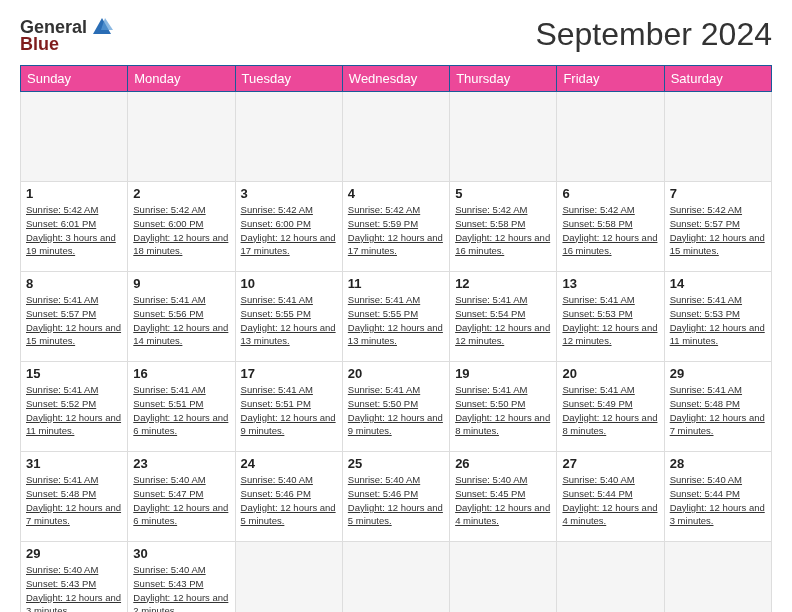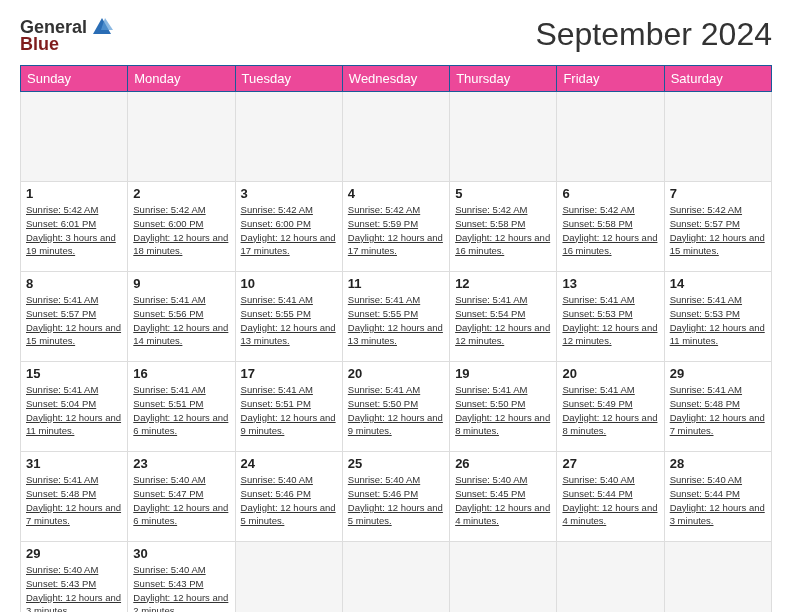--- a/index.html
+++ b/index.html
@@ -195,21 +195,21 @@
             <div class="day-info"><span>Sunrise: 5:41 AM</span><br><span>Sunset: 5:53 PM</span><br><span>Daylight: 12 hours and 12 minutes.</span></div>
           </td>
           <td>
             <span class="day-num">14</span>
             <div class="day-info"><span>Sunrise: 5:41 AM</span><br><span>Sunset: 5:53 PM</span><br><span>Daylight: 12 hours and 11 minutes.</span></div>
           </td>
         </tr>
         <tr class="week-row">
           <td>
             <span class="day-num">15</span>
-            <div class="day-info"><span>Sunrise: 5:41 AM</span><br><span>Sunset: 5:04 PM</span><br><span>Daylight: 12 hours and 11 minutes.</span></div>
+            <div class="day-info"><span>Sunrise: 5:41 AM</span><br><span>Sunset: 5:52 PM</span><br><span>Daylight: 12 hours and 11 minutes.</span></div>
           </td>
           <td>
             <span class="day-num">16</span>
             <div class="day-info"><span>Sunrise: 5:41 AM</span><br><span>Sunset: 5:51 PM</span><br><span>Daylight: 12 hours and 6 minutes.</span></div>
           </td>
           <td>
             <span class="day-num">17</span>
             <div class="day-info"><span>Sunrise: 5:41 AM</span><br><span>Sunset: 5:51 PM</span><br><span>Daylight: 12 hours and 9 minutes.</span></div>
           </td>
           <td>

